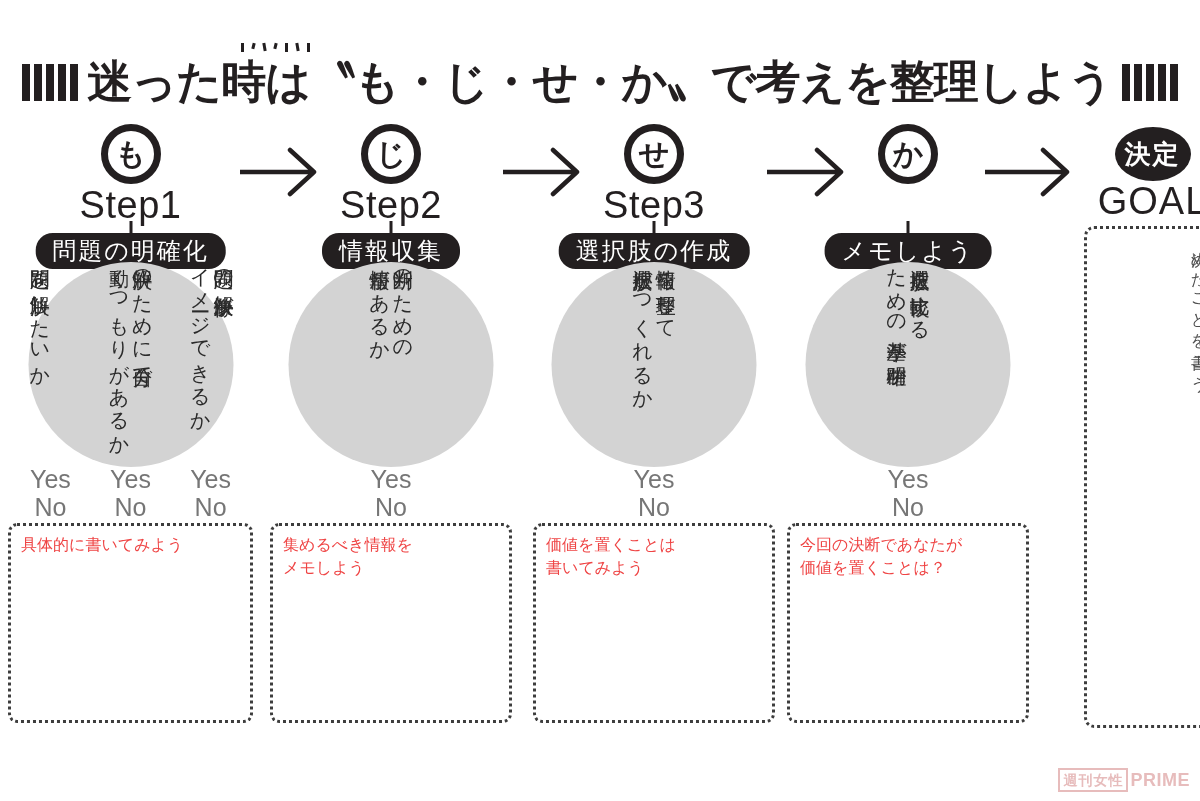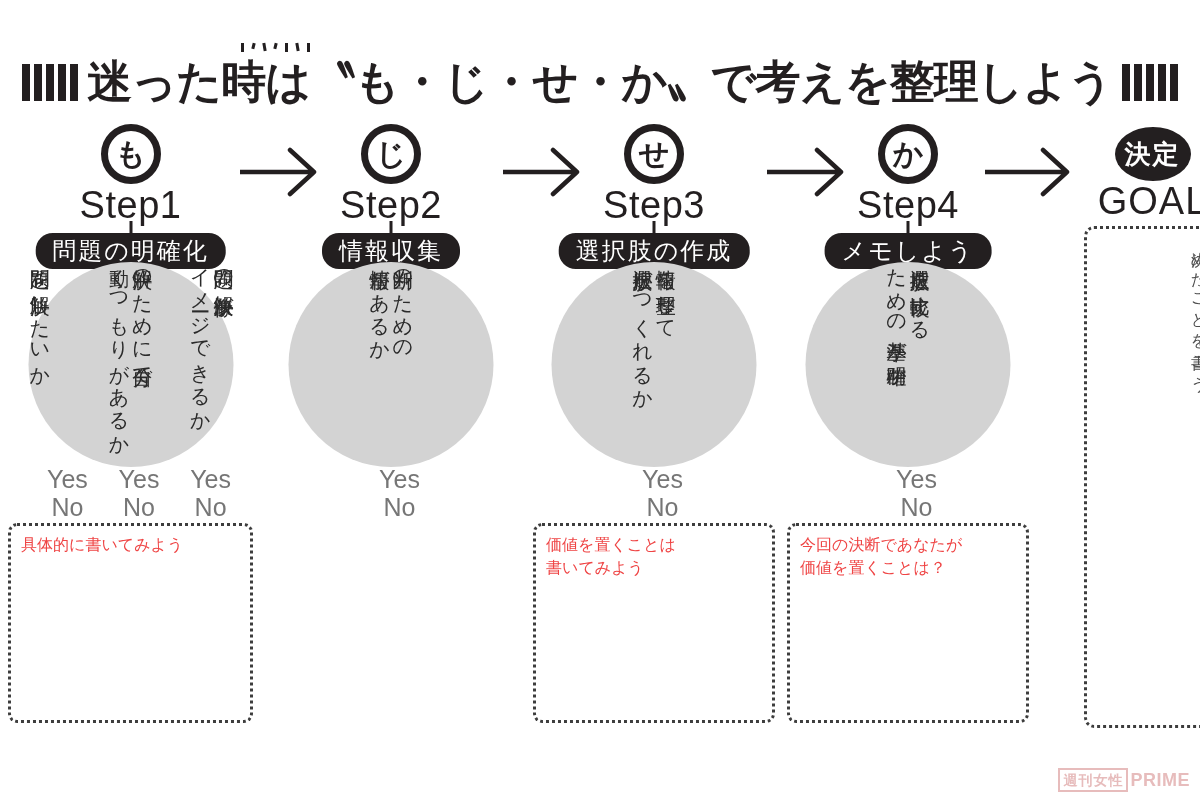--- a/index.html
+++ b/index.html
@@ -33,21 +33,21 @@
   }
   .gray-circle{position:absolute;top:262px;left:50%;transform:translateX(-50%);width:205px;height:205px;border-radius:50%;background:#d3d3d3;}
   .q{
     position:absolute;top:254px;writing-mode:vertical-rl;text-orientation:mixed;
     font-size:20px;line-height:1.16;letter-spacing:1px;color:#2a2a2a;font-weight:500;white-space:pre-line;
   }
   .q-right{right:18px;}
   .q-center{left:50%;transform:translateX(-50%);}
   .q-left{left:20px;}
   .yesno{
-    position:absolute;top:466px;left:17px;right:0;display:flex;justify-content:center;
+    position:absolute;top:466px;left:0;right:0;display:flex;justify-content:center;
     color:#767676;font-size:25px;line-height:1.1;font-weight:500;
   }
   .yesno.three{justify-content:space-between;padding:0 22px;}
   .pair{text-align:center;}
   .writebox{
     position:absolute;top:523px;left:0;right:0;height:200px;box-sizing:border-box;
     border:3px dotted #3d3d3d;border-radius:9px;background:#fff;
   }
   .prompt{padding:7px 10px;font-size:16px;color:#ef4444;line-height:1.45;white-space:pre-line;font-weight:500;}
   
@@ -153,20 +153,24 @@
     <div class="pill">情報収集</div>
     <div class="gray-circle"></div>
     <div class="q q-center">判断のための
 情報があるか</div>
     <div class="yesno">
       <div class="pair">
         <div>Yes</div>
         <div>No</div>
       </div>
     </div>
+    <div class="writebox">
+      <div class="prompt">集めるべき情報を
+メモしよう</div>
+    </div>
   </div>
 
   <div class="arrow" style="left:503px;">
     <svg width="78" height="52" viewBox="0 0 78 52">
         <path d="M0 26 H71 M74 26 L50 4 M74 26 L50 48" stroke="#231f20" stroke-width="4.5" fill="none" stroke-linecap="round"></path>
       </svg>
   </div>
 
   <div class="col" style="left:533px;width:242px;">
     <div class="kana-badge">
@@ -193,21 +197,20 @@
   <div class="arrow" style="left:767px;">
     <svg width="78" height="52" viewBox="0 0 78 52">
         <path d="M0 26 H71 M74 26 L50 4 M74 26 L50 48" stroke="#231f20" stroke-width="4.5" fill="none" stroke-linecap="round"></path>
       </svg>
   </div>
 
   <div class="col" style="left:787px;width:242px;">
     <div class="kana-badge">
         <span>か</span>
       </div>
-    <div class="step-label">Step4</div>
     <div class="tick"></div>
     <div class="pill">メモしよう</div>
     <div class="gray-circle"></div>
     <div class="q q-center">選択肢を比較する
 ための基準が明確か</div>
     <div class="yesno">
       <div class="pair">
         <div>Yes</div>
         <div>No</div>
       </div>

